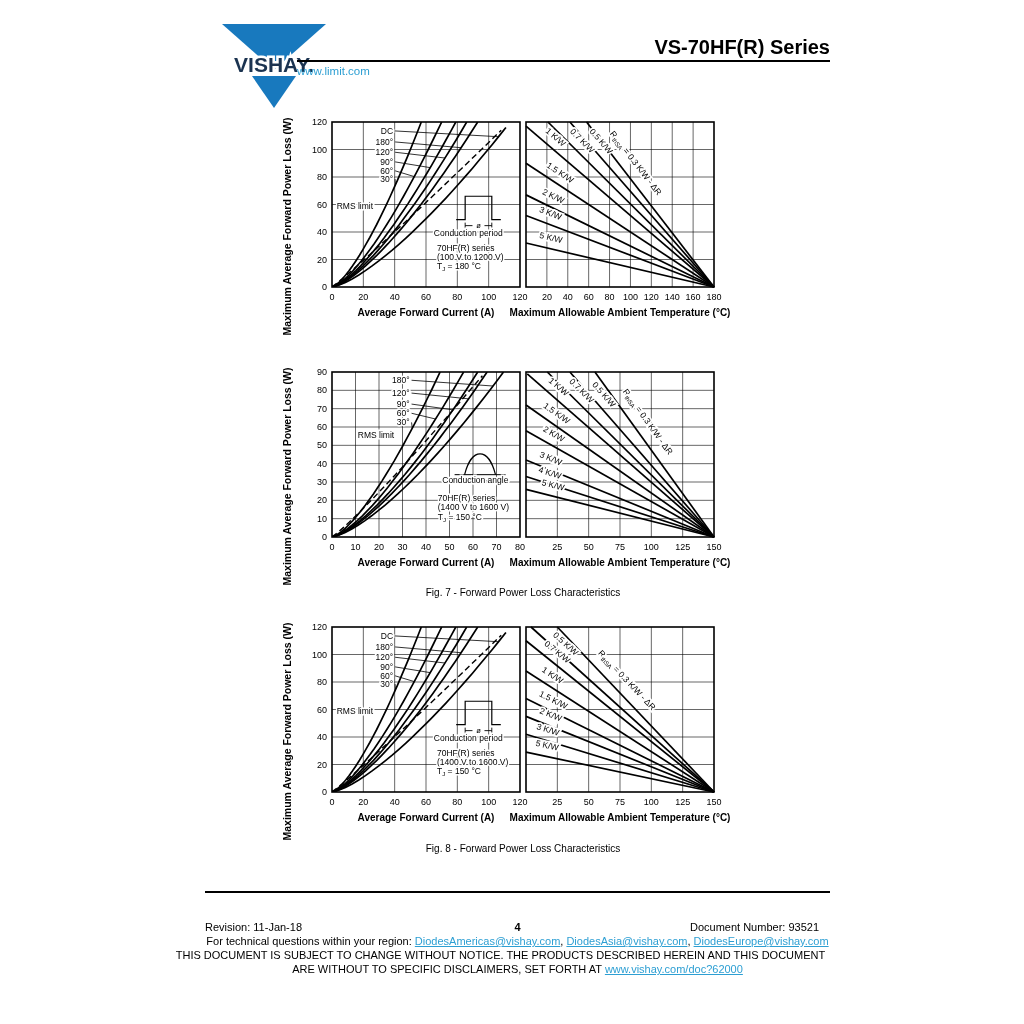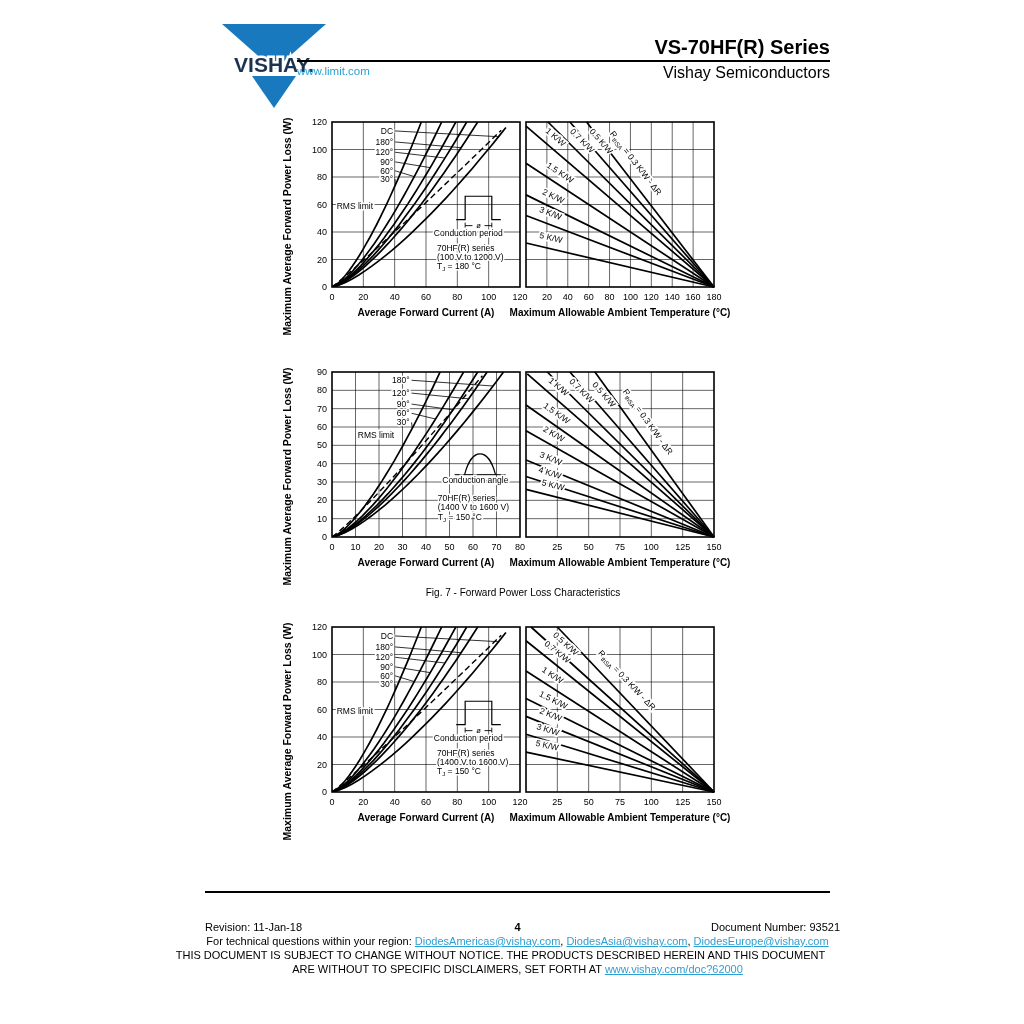--- a/index.html
+++ b/index.html
@@ -23,21 +23,20 @@
 <div class="page">
 
   <svg class="abs" style="left:218px;top:24px" width="112" height="86">
     <polygon points="4,0 108,0 56,46" fill="#1879be"></polygon>
     <polygon points="34,52 78,52 56,84" fill="#1879be"></polygon>
     <text x="56" y="48" text-anchor="middle" font-size="21" font-weight="bold" fill="#1b3350" style="paint-order:stroke;stroke:#fff;stroke-width:5">VISHAY.</text>
   </svg>
   <div class="abs hrule" style="left:297px;top:60px;width:533px;height:2px"></div>
   <a class="abs plain-link" style="left:297px;top:65px;font-size:11.5px" href="#">www.limit.com</a>
   <div class="abs doc-title" style="left:530px;top:36px;width:300px">VS-70HF(R) Series</div>
-  <div class="abs doc-subtitle" style="left:530px;top:64px;width:300px">Vishay Semiconductors</div>
 
   <svg class="abs" style="left:280px;top:117px" width="452" height="205">
       <g>
         <text x="0" y="0" font-size="10.5" fill="#000" font-weight="bold" text-anchor="middle" transform="translate(11,109.5) rotate(-90)"><tspan>Maximum Average Forward Power Loss (W)</tspan></text>
       </g>
       <g stroke="#000" stroke-width="0.6">
         <line x1="83.33333333333333" y1="5" x2="83.33333333333333" y2="170"></line>
         <line x1="114.66666666666666" y1="5" x2="114.66666666666666" y2="170"></line>
         <line x1="146" y1="5" x2="146" y2="170"></line>
         <line x1="177.33333333333331" y1="5" x2="177.33333333333331" y2="170"></line>
@@ -389,25 +388,26 @@
         <line x1="246" y1="112.25" x2="434" y2="170" stroke="#000" stroke-width="1.7"></line>
         <text x="267.1491135285843" y="110.37766937880791" font-size="8.5" fill="#000" text-anchor="middle" paint-order="stroke" stroke="#fff" stroke-width="3.5" transform="rotate(17.1 267.1 110.4)"><tspan>3 K/W</tspan></text>
         <line x1="246" y1="130.125" x2="434" y2="170" stroke="#000" stroke-width="1.7"></line>
         <text x="266.45988277724246" y="126.28659499381614" font-size="8.5" fill="#000" text-anchor="middle" paint-order="stroke" stroke="#fff" stroke-width="3.5" transform="rotate(12.0 266.5 126.3)"><tspan>5 K/W</tspan></text>
       </g>
       <g fill="none" stroke="#000" stroke-width="1.6">
         <rect x="52" y="5" width="188" height="165"></rect>
         <rect x="246" y="5" width="188" height="165"></rect>
       </g>
     </svg>
+  <div class="abs caption" style="left:280px;top:843px;width:486px">Fig. 8 - Forward Power Loss Characteristics</div>
 
   <div class="abs hrule" style="left:205px;top:891px;width:625px;height:2px"></div>
   <div class="abs foot" style="left:205px;top:896px">Revision: 11-Jan-18</div>
   <div class="abs foot bold foot-center" style="left:205px;top:896px;width:625px">4</div>
-  <div class="abs foot" style="right:184px;top:896px">Document Number: 93521</div>
+  <div class="abs foot" style="right:205px;top:896px">Document Number: 93521</div>
   <div class="abs foot foot-center" style="left:105px;top:910px;width:825px">
     <span>For technical questions within your region: </span><a href="#">DiodesAmericas@vishay.com</a><span>, </span><a href="#">DiodesAsia@vishay.com</a><span>, </span><a href="#">DiodesEurope@vishay.com</a>
   </div>
   <div class="abs foot foot-center" style="left:88px;top:924px;width:825px">THIS DOCUMENT IS SUBJECT TO CHANGE WITHOUT NOTICE. THE PRODUCTS DESCRIBED HEREIN AND THIS DOCUMENT</div>
   <div class="abs foot foot-center" style="left:105px;top:938px;width:825px">
     <span>ARE WITHOUT TO SPECIFIC DISCLAIMERS, SET FORTH AT </span><a href="#">www.vishay.com/doc?62000</a>
   </div>
 </div>
 
 </body></html>

